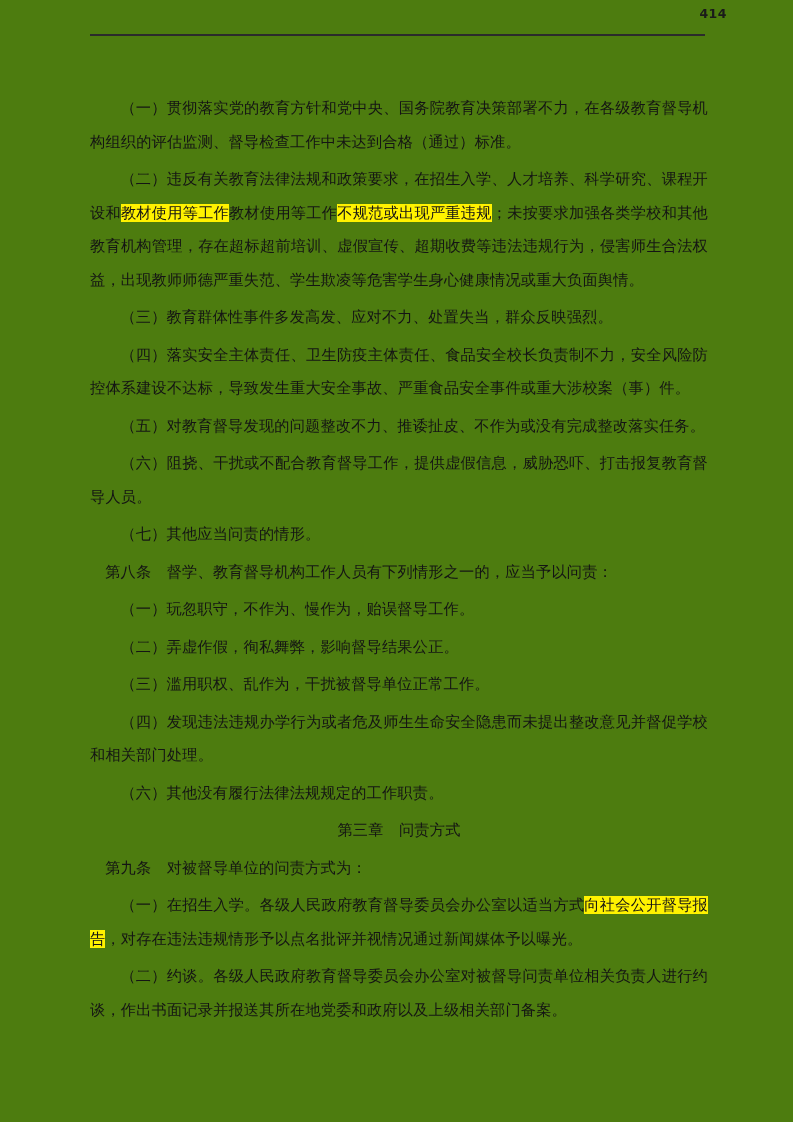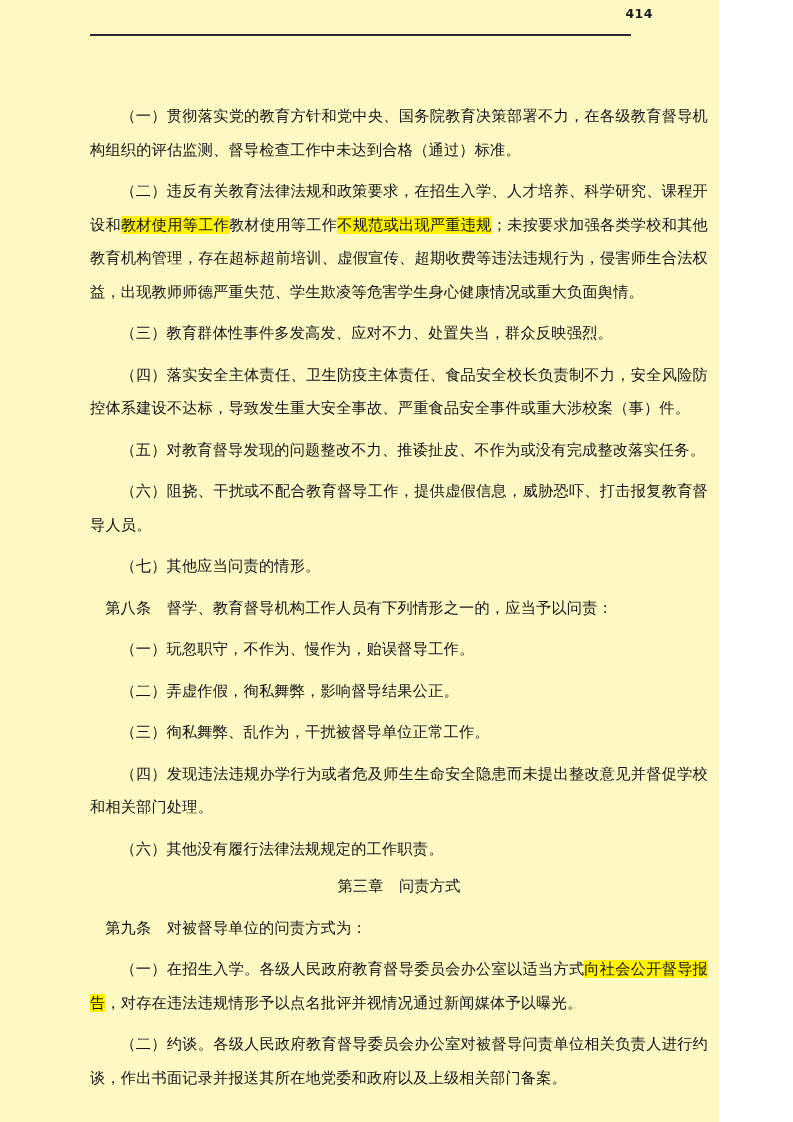--- a/index.html
+++ b/index.html
@@ -2,23 +2,23 @@
 <html><head>
 <meta charset="utf-8">
 <style>
   html, body {
     margin: 0;
     padding: 0;
     background: #ffffff;
   }
   .page {
     position: relative;
-    width: 719px;
+    width: 793px;
     height: 1122px;
-    background: #fef9c3;
+    background: #4d7c0f;
     font-family: "DejaVu Sans", "Liberation Sans", sans-serif;
     box-sizing: border-box;
     overflow: hidden;
   }
   .page-number {
     position: absolute;
     top: 6px;
     right: 66px;
     font-size: 12.5px;
     font-weight: bold;
@@ -33,21 +33,21 @@
     height: 2px;
     background: #2b2b2b;
   }
   .body {
     position: absolute;
     top: 92px;
     left: 90px;
     width: 618px;
   }
   p.para {
-    margin: 8px 0 4px 0;
+    margin: 0 0 4px 0;
     font-size: 15.2px;
     line-height: 33.5px;
     color: #141414;
     text-align: justify;
     text-justify: inter-ideograph;
     letter-spacing: 0.2px;
   }
   p.indent2 {
     text-indent: 2em;
   }
@@ -74,21 +74,21 @@
       <p class="para indent2"><span>（一）贯彻落实党的教育方针和党中央、国务院教育决策部署不力，在各级教育督导机构组织的评估监测、督导检查工作中未达到合格（通过）标准。</span></p>
       <p class="para indent2"><span>（二）违反有关教育法律法规和政策要求，在招生入学、人才培养、科学研究、课程开设和</span><span class="hl">教材使用等工作</span><span>教材使用等工作</span><span class="hl">不规范或出现严重违规</span><span>；未按要求加强各类学校和其他教育机构管理，存在超标超前培训、虚假宣传、超期收费等违法违规行为，侵害师生合法权益，出现教师师德严重失范、学生欺凌等危害学生身心健康情况或重大负面舆情。</span></p>
       <p class="para indent2"><span>（三）教育群体性事件多发高发、应对不力、处置失当，群众反映强烈。</span></p>
       <p class="para indent2"><span>（四）落实安全主体责任、卫生防疫主体责任、食品安全校长负责制不力，安全风险防控体系建设不达标，导致发生重大安全事故、严重食品安全事件或重大涉校案（事）件。</span></p>
       <p class="para indent2"><span>（五）对教育督导发现的问题整改不力、推诿扯皮、不作为或没有完成整改落实任务。</span></p>
       <p class="para indent2"><span>（六）阻挠、干扰或不配合教育督导工作，提供虚假信息，威胁恐吓、打击报复教育督导人员。</span></p>
       <p class="para indent2"><span>（七）其他应当问责的情形。</span></p>
       <p class="para indent1"><span>第八条　督学、教育督导机构工作人员有下列情形之一的，应当予以问责：</span></p>
       <p class="para indent2"><span>（一）玩忽职守，不作为、慢作为，贻误督导工作。</span></p>
       <p class="para indent2"><span>（二）弄虚作假，徇私舞弊，影响督导结果公正。</span></p>
-      <p class="para indent2"><span>（三）徇私舞弊、乱作为，干扰被督导单位正常工作。</span></p>
+      <p class="para indent2"><span>（三）滥用职权、乱作为，干扰被督导单位正常工作。</span></p>
       <p class="para indent2"><span>（四）发现违法违规办学行为或者危及师生生命安全隐患而未提出整改意见并督促学校和相关部门处理。</span></p>
       <p class="para indent2"><span>（六）其他没有履行法律法规规定的工作职责。</span></p>
       <p class="para center"><span>第三章　问责方式</span></p>
       <p class="para indent1"><span>第九条　对被督导单位的问责方式为：</span></p>
       <p class="para indent2"><span>（一）在招生入学。各级人民政府教育督导委员会办公室以适当方式</span><span class="hl">向社会公开督导报告</span><span>，对存在违法违规情形予以点名批评并视情况通过新闻媒体予以曝光。</span></p>
       <p class="para indent2"><span>（二）约谈。各级人民政府教育督导委员会办公室对被督导问责单位相关负责人进行约谈，作出书面记录并报送其所在地党委和政府以及上级相关部门备案。</span></p>
     </div>
 </div>
 
 </body></html>

